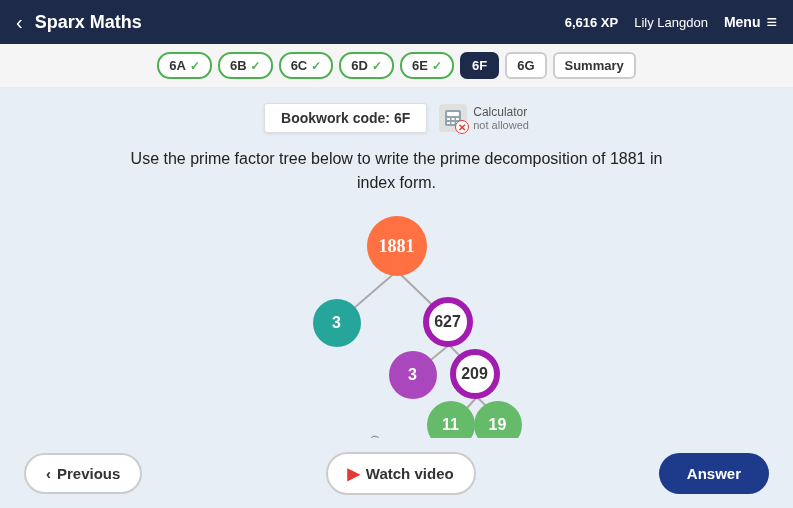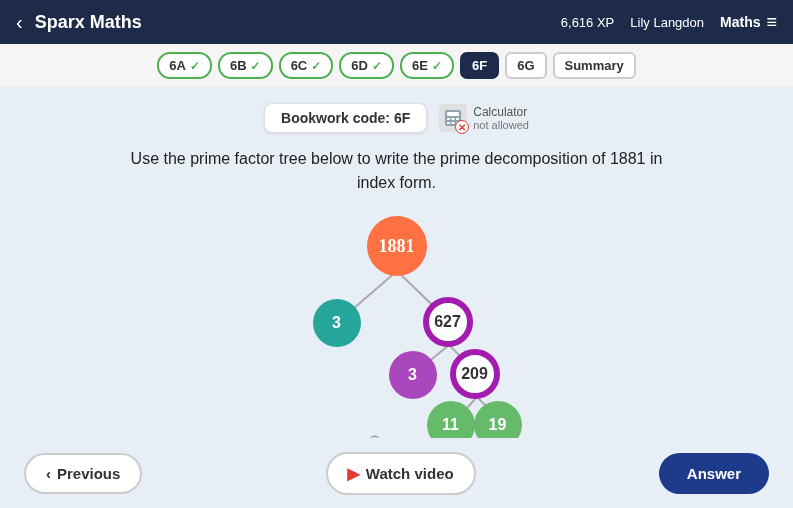--- a/index.html
+++ b/index.html
@@ -33,21 +33,21 @@
       flex: 0 0 auto;
     }
     .header-right {
       margin-left: auto;
       display: flex;
       align-items: center;
       gap: 16px;
       color: white;
       font-size: 13px;
     }
-    .xp-text { font-weight: 400; }
+    .xp-text { font-weight: 700; }
     .user-name { font-weight: 500; }
     .menu-btn {
       display: flex;
       align-items: center;
       gap: 6px;
       cursor: pointer;
       color: white;
       font-size: 14px;
       font-weight: 600;
     }
@@ -114,21 +114,21 @@
     
     .bookwork-bar {
       display: flex;
       align-items: center;
       gap: 12px;
       margin-bottom: 14px;
     }
     .bookwork-code {
       background: white;
       border: 1px solid #ddd;
-      border-radius: 8px;
+      border-radius: 3px;
       padding: 6px 16px;
       font-size: 14px;
       font-weight: 600;
       color: #333;
       box-shadow: 0 1px 3px rgba(0,0,0,0.1);
     }
     .calculator-info {
       display: flex;
       align-items: center;
       gap: 6px;
@@ -296,21 +296,21 @@
 </head>
 <body>
 
 <div class="header">
   <span class="back-arrow">‹</span>
   <span class="app-title">Sparx Maths</span>
   <div class="header-right">
     <span class="xp-text">6,616 XP</span>
     <span class="user-name">Lily Langdon</span>
     <div class="menu-btn">
-      <span>Maths</span>
+      <span>Menu</span>
       <span class="hamburger">≡</span>
     </div>
   </div>
 </div>
 
 <div class="nav-tabs">
   <div class="tab completed">
     <span>6A</span>
     <span class="check-icon">✓</span>
   </div>

